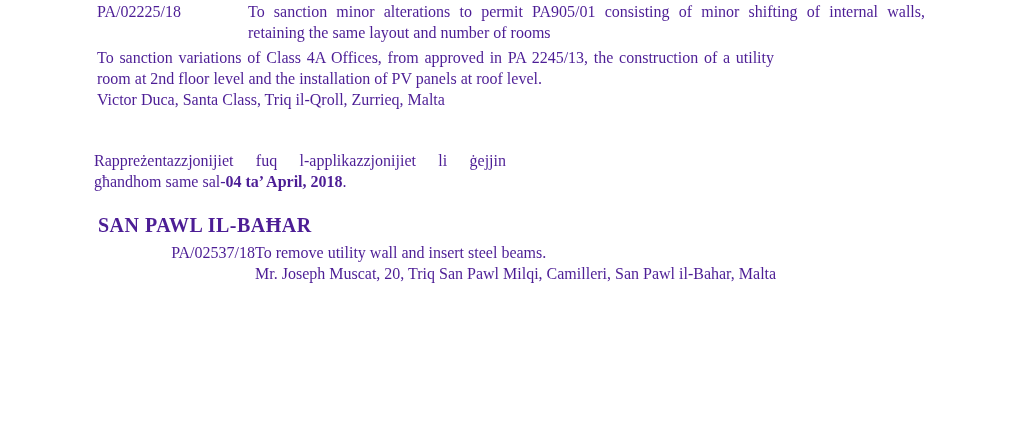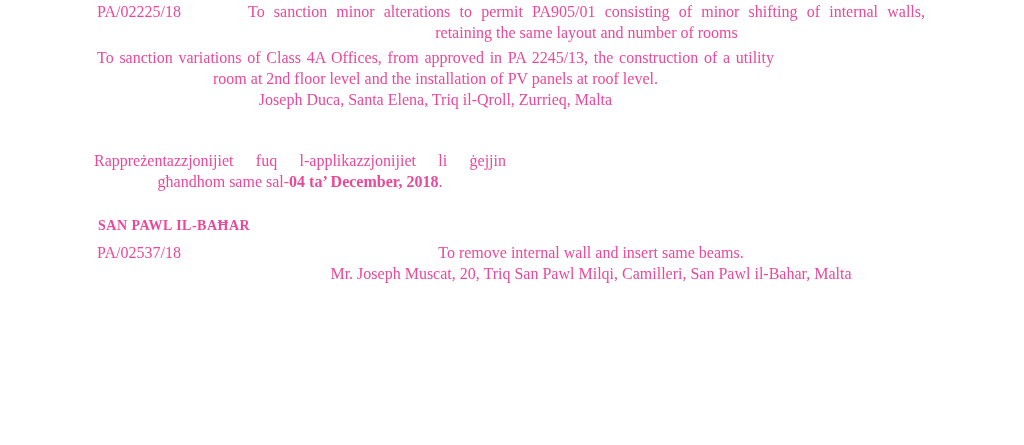--- a/index.html
+++ b/index.html
@@ -3,48 +3,48 @@
 <meta charset="utf-8">
 <style>
   html, body { margin: 0; padding: 0; background: #ffffff; }
   .page {
     position: relative;
     width: 1024px;
     height: 445px;
     background: #ffffff;
     font-family: "Liberation Serif", serif;
     font-size: 16px;
-    color: #ec4899;
+    color: #4c1d95;
     overflow: hidden;
   }
   .apps { position: absolute; left: 97px; width: 830px; }
   .apps-top { top: 1px; }
   .apps-bottom { top: 242px; }
   .app-row { display: flex; align-items: flex-start; margin-bottom: 4px; }
   .app-ref { flex: 0 0 151px; width: 151px; line-height: 21px; white-space: nowrap; }
-  .apps-bottom .app-ref { flex-basis: 158px; width: 158px; }
+  .apps-bottom .app-ref { flex-basis: 158px; width: 158px; text-align: right; }
   .app-desc { width: 677px; }
-  .line { line-height: 21px; white-space: nowrap; text-align: center; }
+  .line { line-height: 21px; white-space: nowrap; }
   .line.justify {
     white-space: normal;
     text-align: justify;
     text-align-last: justify;
     word-spacing: -2px;
     height: 21px;
     overflow: hidden;
   }
   .notice { position: absolute; left: 94px; top: 150px; display: flex; }
   .notice-col-mt { width: 412px; }
   .notice-col-en { width: 424px; }
   .locality {
     position: absolute;
     left: 98px;
     top: 215px;
     margin: 0;
-    font-size: 14px;
+    font-size: 20px;
     font-weight: bold;
     letter-spacing: 0.5px;
     line-height: 21px;
     white-space: nowrap;
   }
   .bold { font-weight: bold; }
 </style>
 </head>
 <body>
 
@@ -55,37 +55,37 @@
         <div class="app-ref">PA/02225/18</div>
         <div class="app-desc">
           <div class="line justify">To sanction minor alterations to permit PA905/01 consisting of minor shifting of internal walls,</div>
           <div class="line">retaining the same layout and number of rooms</div>
         </div>
       </div>
       <div class="app-row">
         <div class="app-desc">
           <div class="line justify">To sanction variations of Class 4A Offices, from approved in PA 2245/13, the construction of a utility</div>
           <div class="line">room at 2nd floor level and the installation of PV panels at roof level.</div>
-          <div class="line">Joseph Duca, Santa Elena, Triq il-Qroll, Zurrieq, Malta</div>
+          <div class="line">Victor Duca, Santa Class, Triq il-Qroll, Zurrieq, Malta</div>
         </div>
       </div>
     </section>
 
   <section class="notice">
     <div class="notice-col-mt" id="notice-maltese">
         <div class="line justify"><span>Rappreżentazzjonijiet fuq l-applikazzjonijiet li ġejjin</span></div>
-        <div class="line"><span>għandhom same sal-</span><span class="bold">04 ta’ December, 2018</span><span>.</span></div>
+        <div class="line"><span>għandhom same sal-</span><span class="bold">04 ta’ April, 2018</span><span>.</span></div>
       </div>
   </section>
 
   <h2 class="locality">SAN PAWL IL-BAĦAR</h2>
 
   <section class="apps apps-bottom" id="apps-bottom">
       <div class="app-row">
         <div class="app-ref">PA/02537/18</div>
         <div class="app-desc">
-          <div class="line">To remove internal wall and insert same beams.</div>
+          <div class="line">To remove utility wall and insert steel beams.</div>
           <div class="line">Mr. Joseph Muscat, 20, Triq San Pawl Milqi, Camilleri, San Pawl il-Bahar, Malta</div>
         </div>
       </div>
     </section>
 
 </div>
 
 </body></html>

